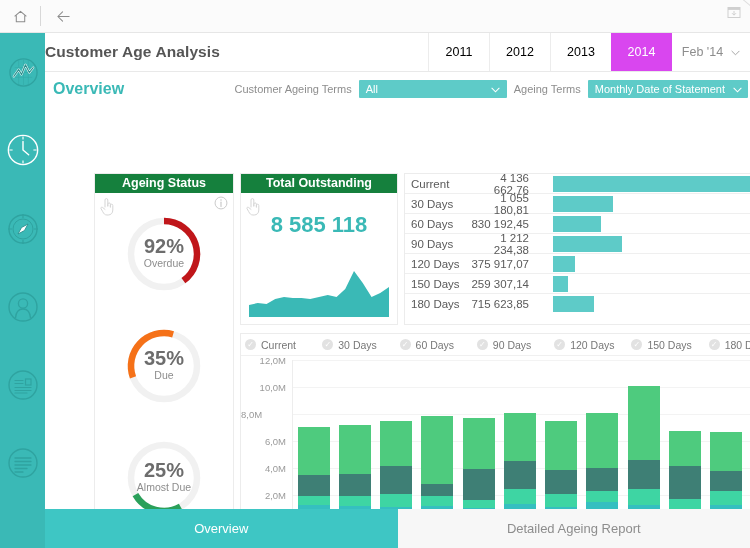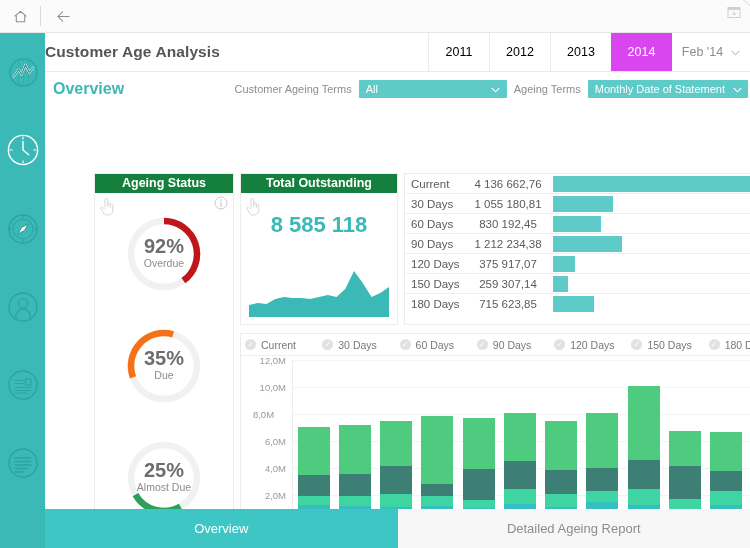--- a/index.html
+++ b/index.html
@@ -99,21 +99,21 @@
   
   #tob-panel { left: 195px; top: 101px; width: 158px; height: 152px; }
   .tob-val { position: absolute; left: 0; right: 0; top: 38px; text-align: center; font-size: 22px; color: #3ab9b6; font-weight: bold; }
   .tob-spark { position: absolute; left: 8px; right: 8px; bottom: 7px; height: 52px; }
 
   
   #tbl-panel { left: 359px; top: 101px; width: 387px; height: 152px; }
   .trow { display: flex; align-items: center; height: 20px; border-bottom: 1px solid #efefef; font-size: 11.5px; color: #5a5a5a; }
   .trow:last-child { border-bottom: none; }
   .tc-label { width: 62px; padding-left: 6px; }
-  .tc-val { width: 86px; text-align: center; padding-right: 4px; }
+  .tc-val { width: 86px; text-align: right; padding-right: 24px; }
   .tc-bar { flex: 1; height: 20px; position: relative; }
   .tc-bar > i { position: absolute; left: 0; top: 2px; height: 16px; background: #5ecbc8; display: block; }
 
   
   #chart-panel { left: 195px; top: 261px; width: 551px; height: 247px; }
   .cb-legend { display: flex; align-items: center; height: 22px; padding: 0 4px; border-bottom: 1px solid #f0f0f0; }
   .cb-item { display: flex; align-items: center; gap: 5px; font-size: 10.5px; color: #777; width: 79px; }
   .ckbox { width: 11px; height: 11px; border-radius: 50%; background: #e2e2e2; color: #fff; font-size: 8px; display: flex; align-items: center; justify-content: center; }
 
   .plot { position: absolute; left: 0; top: 22px; width: 551px; height: 190px; }
@@ -401,21 +401,21 @@
             <span class="ckbox">✓</span>
             <span>180 Days</span>
           </div>
         </div>
       <div class="plot" id="plot">
           <div class="gridline" style="top: 4px;"></div>
           <div class="ylab" style="top: 4px; right: auto; width: 45px; text-align: right; left: 0px;">12,0M</div>
           <div class="gridline" style="top: 31px;"></div>
           <div class="ylab" style="top: 31px; right: auto; width: 45px; text-align: right; left: 0px;">10,0M</div>
           <div class="gridline" style="top: 58px;"></div>
-          <div class="ylab" style="top: 58px; right: auto; width: 45px; text-align: center; left: 0px;">8,0M</div>
+          <div class="ylab" style="top: 58px; right: auto; width: 45px; text-align: left; left: 0px;">8,0M</div>
           <div class="gridline" style="top: 85px;"></div>
           <div class="ylab" style="top: 85px; right: auto; width: 45px; text-align: right; left: 0px;">6,0M</div>
           <div class="gridline" style="top: 112px;"></div>
           <div class="ylab" style="top: 112px; right: auto; width: 45px; text-align: right; left: 0px;">4,0M</div>
           <div class="gridline" style="top: 139px;"></div>
           <div class="ylab" style="top: 139px; right: auto; width: 45px; text-align: right; left: 0px;">2,0M</div>
           <div class="ylab" style="top: 166px; right: auto; width: 45px; text-align: right; left: 0px;">0,0M</div>
           <div class="axisline"></div>
           <div class="yaxisline"></div>
           <div class="bars">

